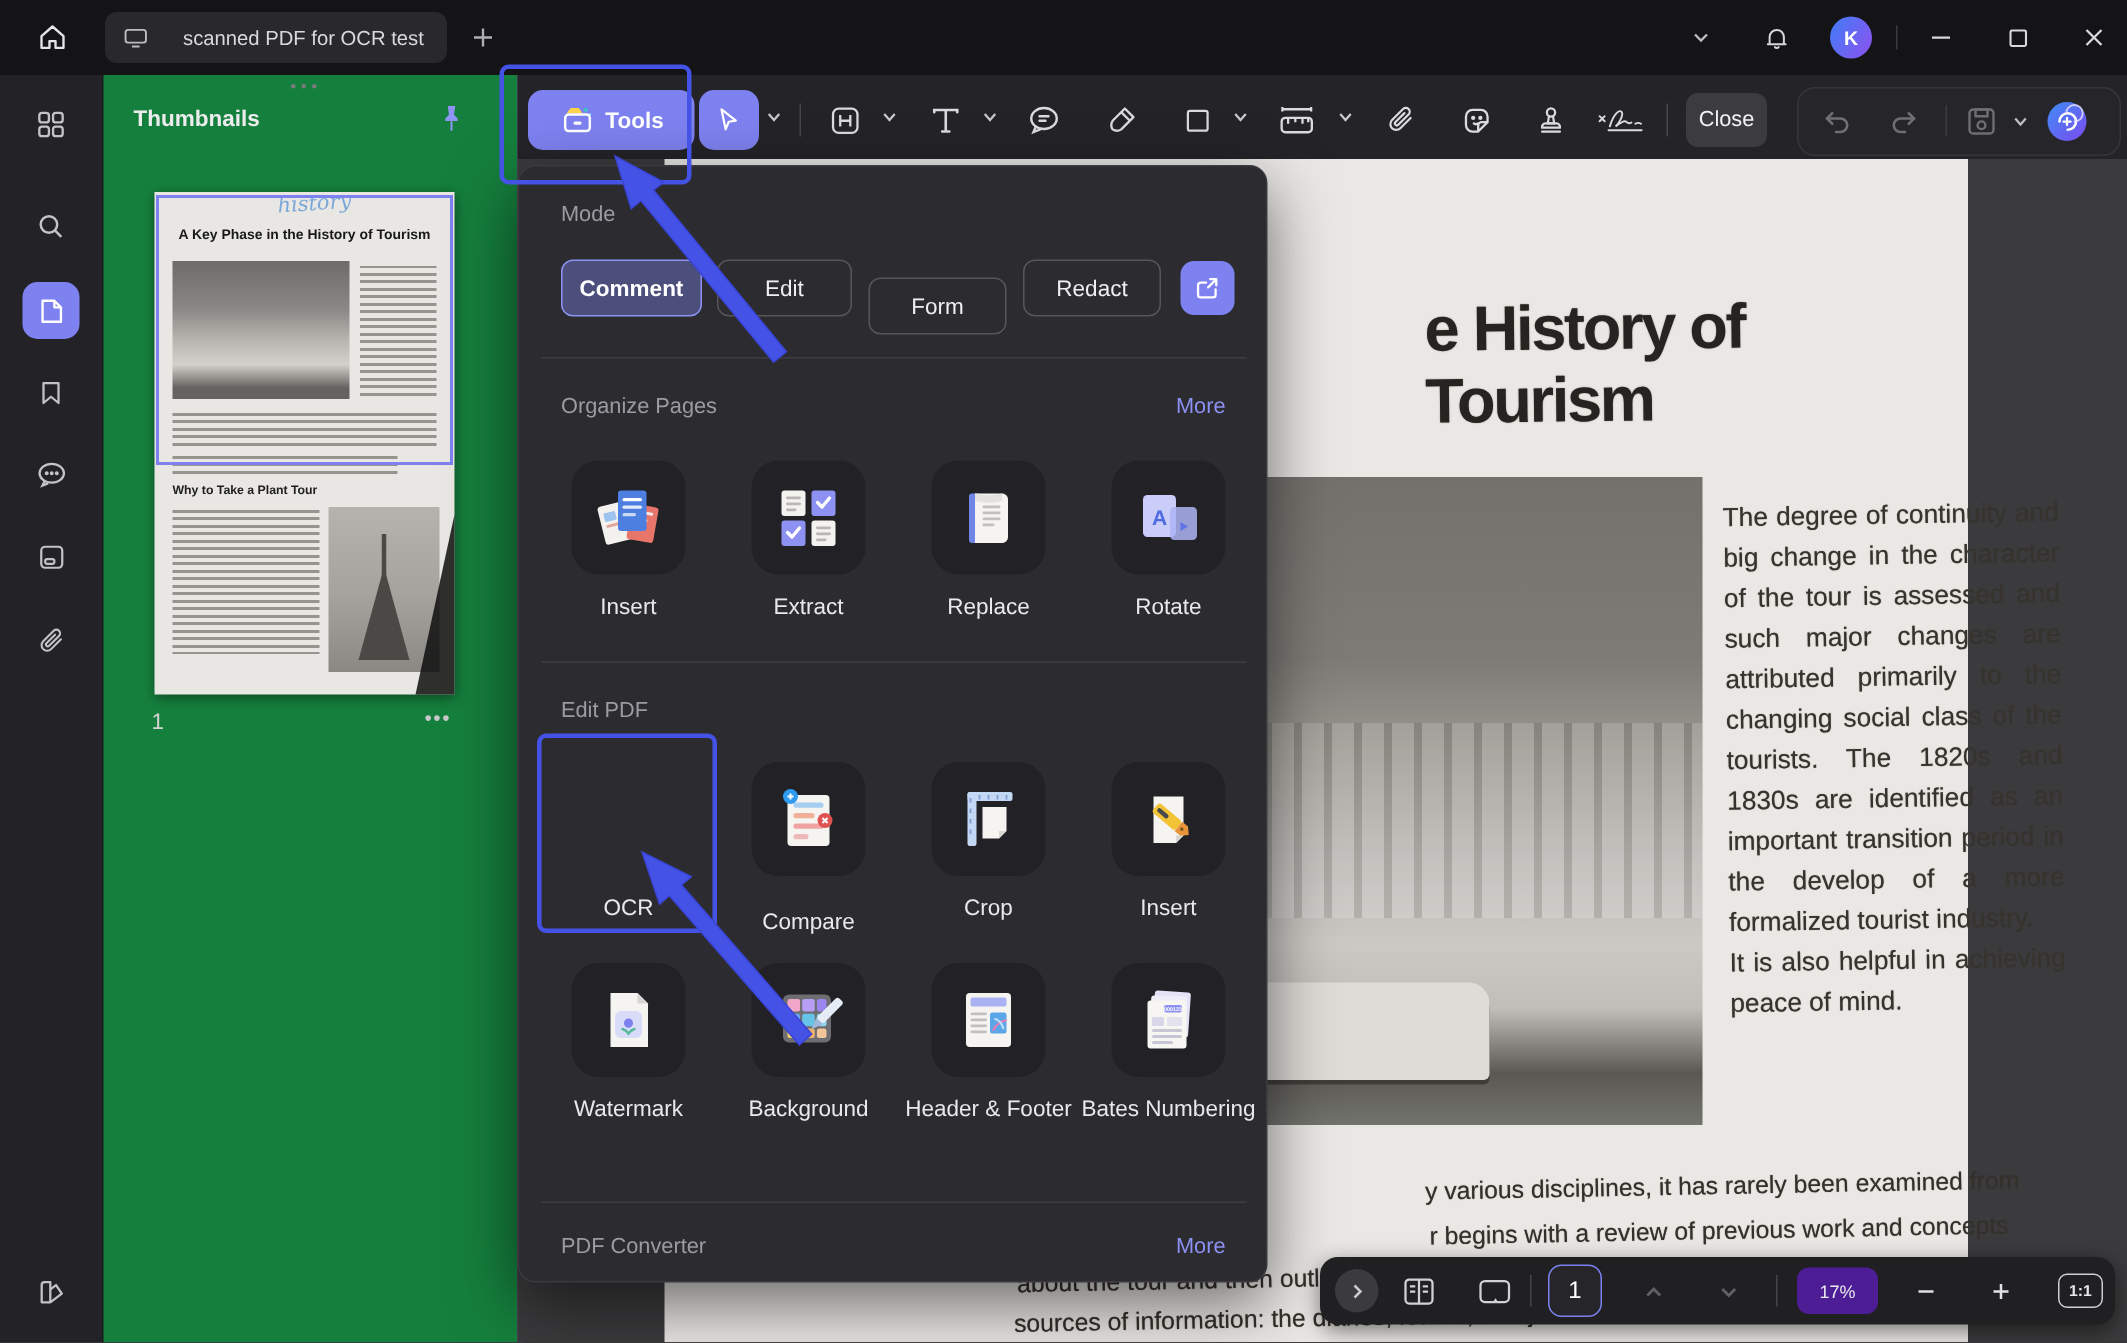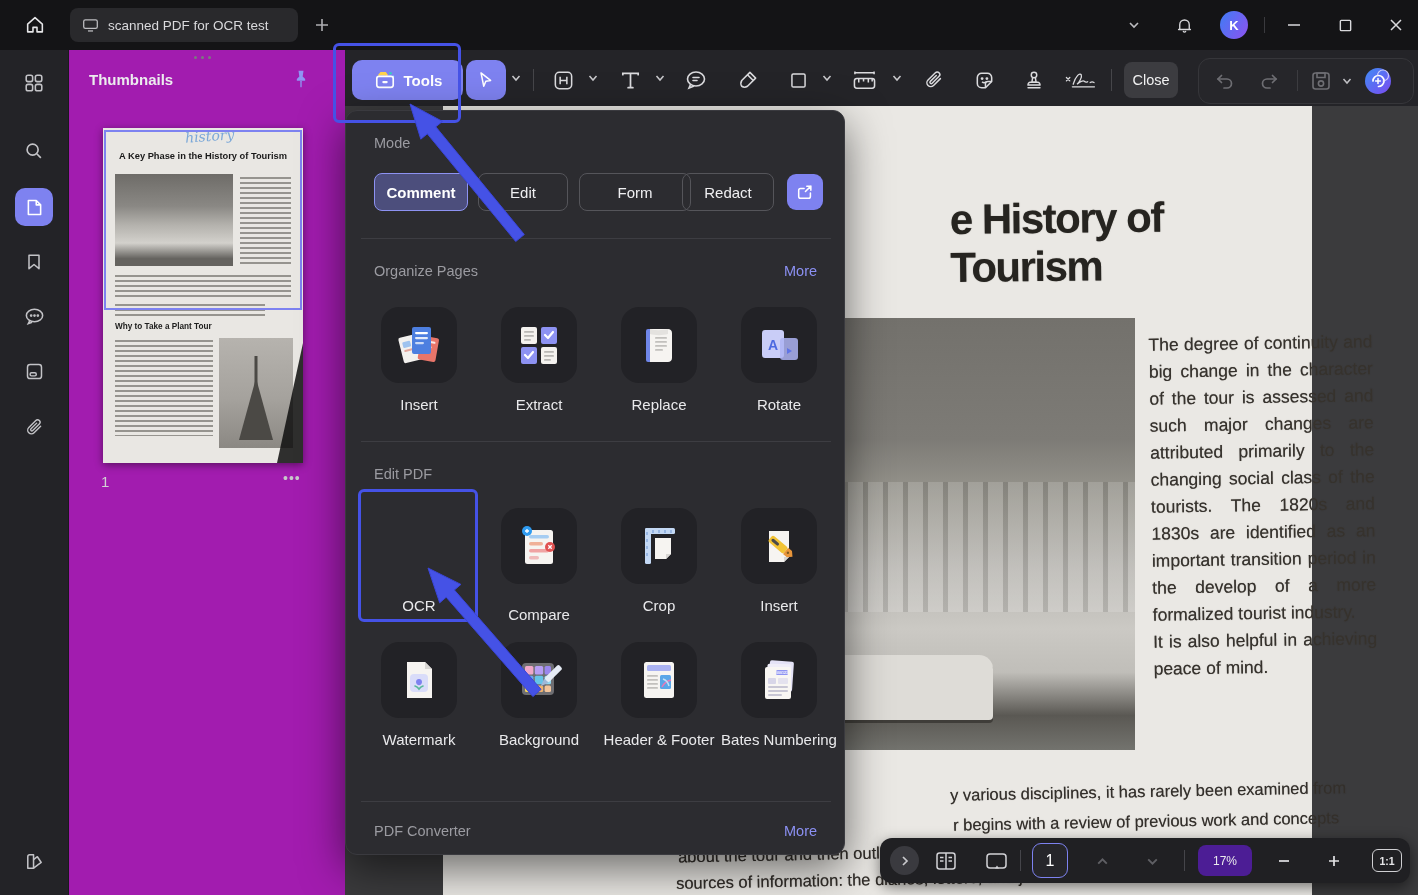--- a/index.html
+++ b/index.html
@@ -3,34 +3,34 @@
 <meta charset="utf-8">
 <style>
   html,body{margin:0;padding:0;background:#0c0c0e;font-family:"Liberation Sans",sans-serif;}
   .app{position:relative;width:1418px;height:895px;background:#161618;overflow:hidden;}
   .abs{position:absolute;}
   svg{display:block;}
 
   
   .titlebar{left:0;top:0;width:1418px;height:50px;background:#141416;}
   .home-btn{left:16px;top:8px;width:38px;height:34px;border-radius:8px;display:flex;align-items:center;justify-content:center;}
-  .tab{left:70px;top:8px;width:228px;height:34px;background:#29292c;border-radius:8px;display:flex;align-items:center;gap:9px;padding:0 12px;box-sizing:border-box;}
+  .tab{left:70px;top:8px;width:228px;height:34px;background:#29292c;border-radius:8px;display:flex;align-items:center;gap:23px;padding:0 12px;box-sizing:border-box;}
   .tab-title{color:#d9d9dc;font-size:13.5px;white-space:nowrap;}
   .newtab{left:310px;top:13px;width:24px;height:24px;display:flex;align-items:center;justify-content:center;}
   .tb-ico{top:13px;width:24px;height:24px;display:flex;align-items:center;justify-content:center;}
   .avatar{left:1220px;top:11px;width:28px;height:28px;border-radius:50%;background:linear-gradient(120deg,#3f7cf5,#8e52f0);color:#fff;font-size:13px;font-weight:bold;display:flex;align-items:center;justify-content:center;}
   .win-sep{left:1264px;top:17px;width:1px;height:16px;background:#3a3a3e;}
 
   
   .rail{left:0;top:50px;width:68px;height:845px;background:#232327;border-right:1px solid #1a1a1d;}
   .rail-ico{left:15px;width:38px;height:38px;display:flex;align-items:center;justify-content:center;border-radius:10px;}
   .rail-active{background:#7e82f0;}
 
   
-  .thumbs{left:69px;top:50px;width:276px;height:845px;background:#a21caf;border-right:5px solid #a21caf;}
+  .thumbs{left:69px;top:50px;width:276px;height:845px;background:#15803d;border-right:5px solid #a21caf;}
   .handle{left:125px;top:6px;display:flex;gap:4px;}
   .handle i{width:3px;height:3px;border-radius:50%;background:#7a7a7e;}
   .thumbs-title{left:20px;top:21px;color:#ececee;font-size:15px;font-weight:bold;}
   .pin{left:222px;top:18px;}
   .thumb-card{left:34px;top:78px;width:200px;height:335px;background:#e9e7e3;box-shadow:0 2px 8px rgba(0,0,0,.45);}
   .hand{left:82px;top:0px;color:#7ba8d8;font-size:14px;font-style:italic;font-family:"DejaVu Serif",serif;transform:rotate(-4deg);}
   .thumb-title{left:0;top:23px;width:200px;text-align:center;color:#191919;font-size:9.3px;font-weight:bold;}
   .tphoto{left:12px;top:46px;width:118px;height:92px;background:linear-gradient(180deg,#6e6c68 0%,#8a8884 35%,#b3b1ac 55%,#d3d1cc 75%,#65635f 92%);}
   .tlines{background:repeating-linear-gradient(180deg,#96948f 0 2px,transparent 2px 5px);}
   .tcol{left:137px;top:49px;width:51px;height:88px;}
@@ -419,21 +419,21 @@
             <path d="M15 12.6 v4.8 M12.6 15 h4.8" stroke="#ffffff" stroke-width="1.5" stroke-linecap="round"></path>
           </svg>
       </div>
     </div>
   </div>
 
   <div class="abs panel">
     <div class="abs sec-label" style="left:28px;top:24px;">Mode</div>
     <div class="abs mode-btn mode-active" style="left:28px;width:94px;">Comment</div>
     <div class="abs mode-btn mode-idle" style="left:132px;width:90px;">Edit</div>
-    <div class="abs mode-btn mode-idle" style="left:233px;width:112px;">Form</div>
+    <div class="abs mode-btn mode-idle" style="left:233px;width:92px;margin-top:12px;">Form</div>
     <div class="abs mode-btn mode-idle" style="left:336px;width:92px;">Redact</div>
     <div class="abs mode-ext">
       <svg width="18" height="18" viewBox="0 0 20 20" fill="none" stroke="#ffffff" stroke-width="1.7" stroke-linecap="round" stroke-linejoin="round">
           <path d="M16 11 v4 a2 2 0 0 1 -2 2 H5 a2 2 0 0 1 -2 -2 V8 a2 2 0 0 1 2 -2 h4"></path>
           <path d="M12 3.5 h4.5 V8 M16.5 3.5 L10.5 9.5"></path>
         </svg>
     </div>
 
     <div class="abs pdivider" style="top:127px;"></div>
     <div class="abs sec-label" style="left:28px;top:152px;">Organize Pages</div>

